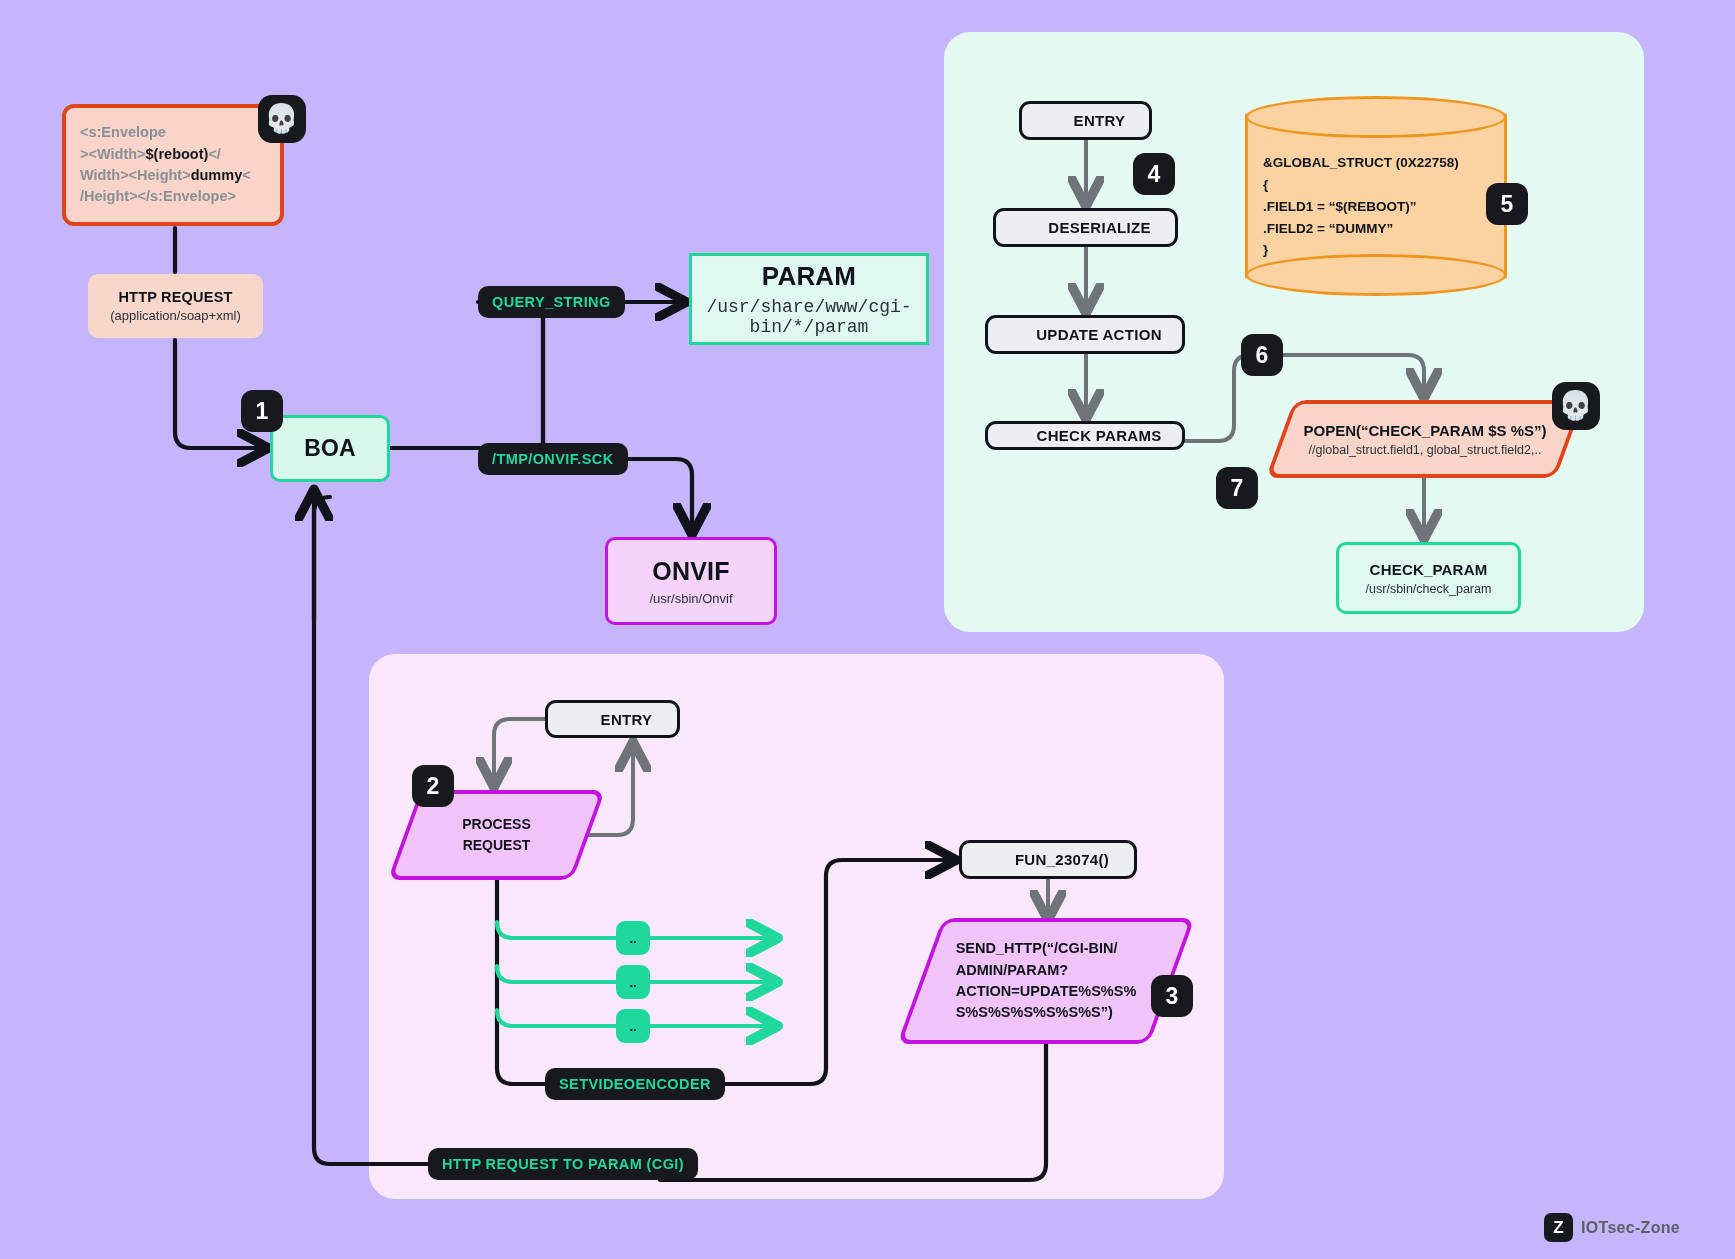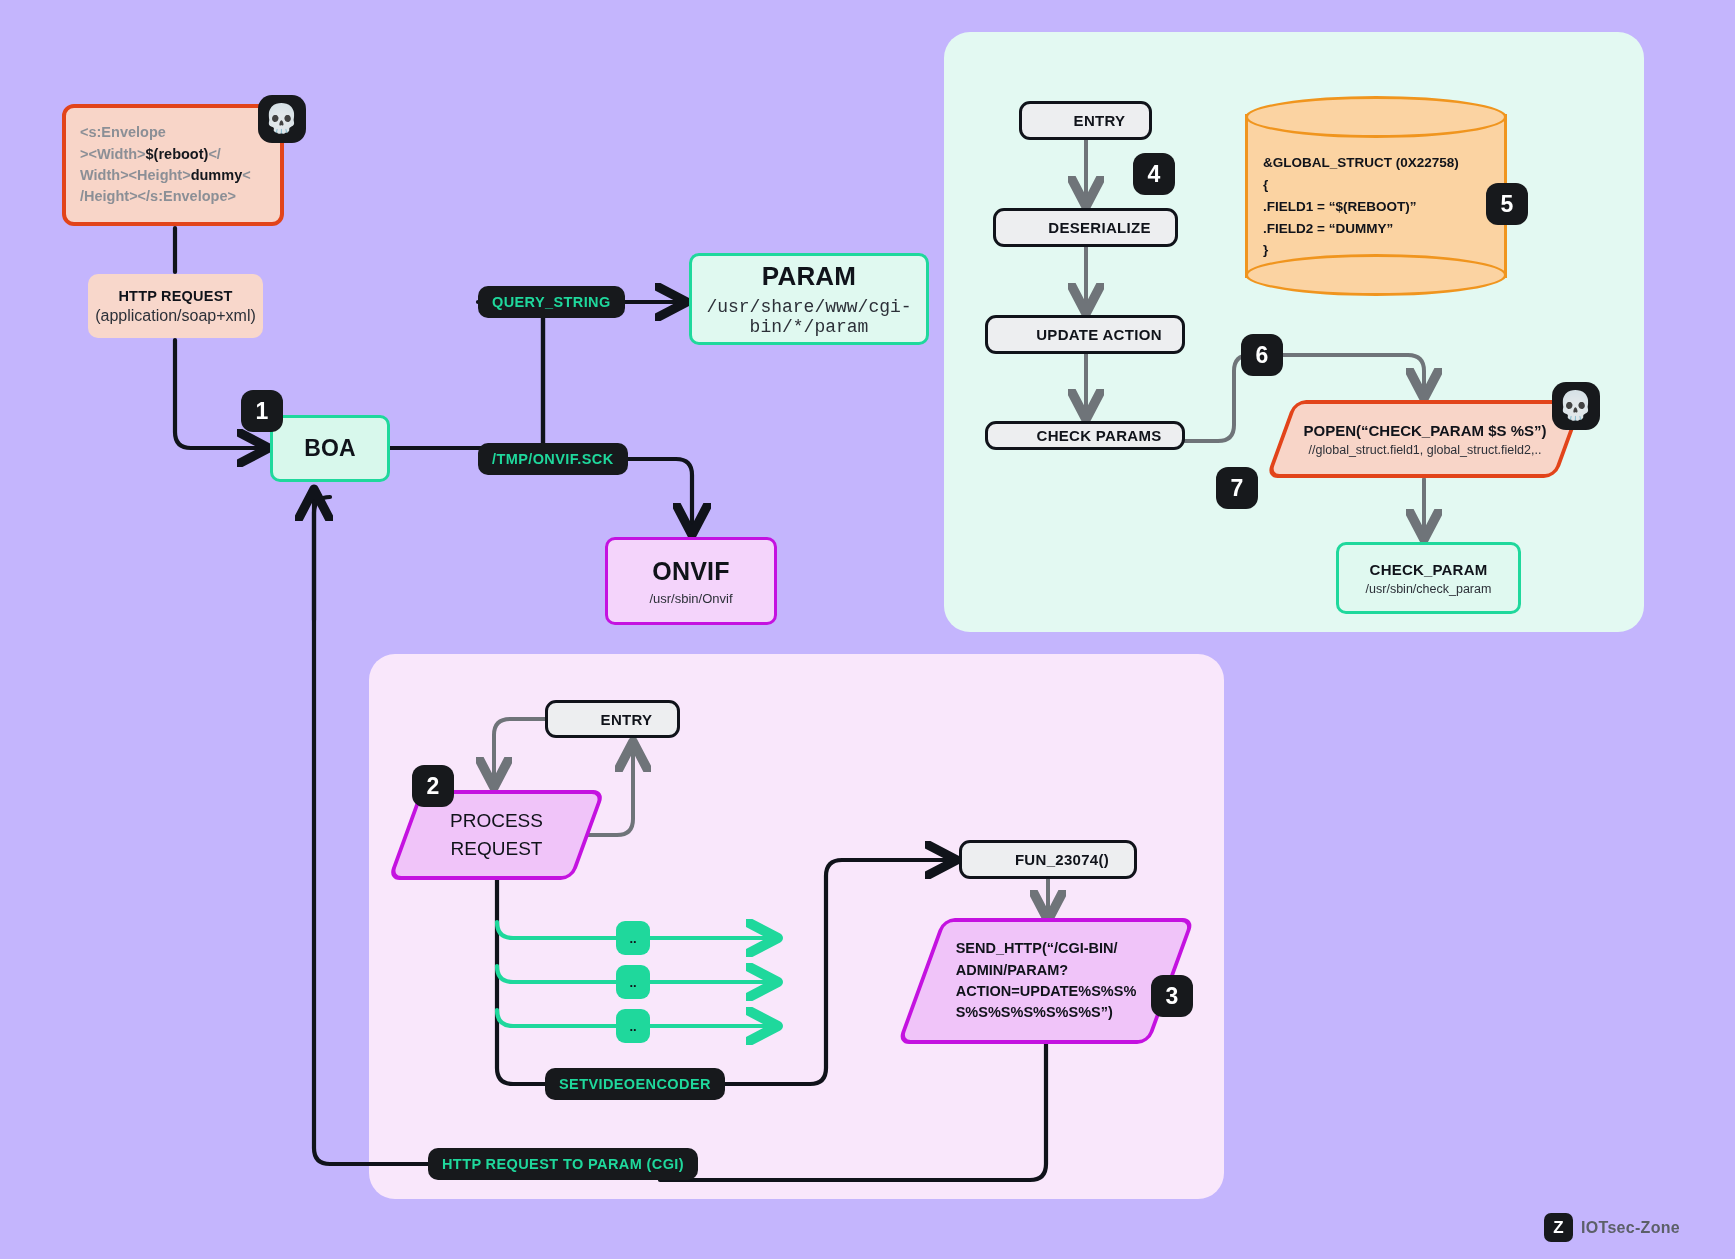--- a/index.html
+++ b/index.html
@@ -71,37 +71,37 @@
   #soap-box .xml b { color: #14171d; }
 
   
   #http-req {
     left: 88px; top: 274px; width: 175px; height: 64px;
     background: #f8d7cb;
     border-radius: 10px;
     gap: 3px;
   }
   #http-req .title { font-size: 14.5px; }
-  #http-req .sub { font-size: 16px; }
+  #http-req .sub { font-size: 13px; }
 
   
   #boa {
     left: 270px; top: 415px; width: 120px; height: 67px;
     background: #d8f8ec;
     border: 3.5px solid #1fd89c;
     border-radius: 10px;
   }
   #boa .title { font-size: 23px; }
 
   
   #param {
     left: 689px; top: 253px; width: 240px; height: 92px;
     background: #e0f9f0;
     border: 3.5px solid #1fd89c;
-    border-radius: 10px;
+    border-radius: 0;
     gap: 5px;
   }
   #param .title { font-size: 26px; }
   #param .sub { font-size: 18px; font-family: Liberation Mono, monospace; }
 
   
   #onvif {
     left: 605px; top: 537px; width: 172px; height: 88px;
     background: #f4d4fb;
     border: 3.5px solid #c412e0;
@@ -198,21 +198,21 @@
   }
   .para .content { position: relative; z-index: 2; }
 
   #popen { left: 1280px; top: 400px; width: 290px; height: 78px; }
   #popen .skew-bg { background: #f8d5c8; border: 4px solid #e2441a; }
   #popen .t1 { font-size: 15px; font-weight: bold; color: #10131a; }
   #popen .t2 { font-size: 12.5px; color: #2c3038; margin-top: 4px; }
 
   #proc-req { left: 404px; top: 790px; width: 185px; height: 90px; }
   #proc-req .skew-bg { background: #f0c4f9; border: 4px solid #c412e0; }
-  #proc-req .t1 { font-size: 19px; font-weight: normal; color: #10131a; line-height: 1.5; }
+  #proc-req .t1 { font-size: 14px; font-weight: bold; color: #10131a; line-height: 1.5; }
 
   #send-http { left: 920px; top: 918px; width: 252px; height: 126px; }
   #send-http .skew-bg { background: #f0c4f9; border: 4px solid #c412e0; }
   #send-http .t1 {
     font-size: 14.5px; font-weight: bold; color: #10131a;
     line-height: 1.48; text-align: left; white-space: pre-line;
   }
 
   
   .pill {

